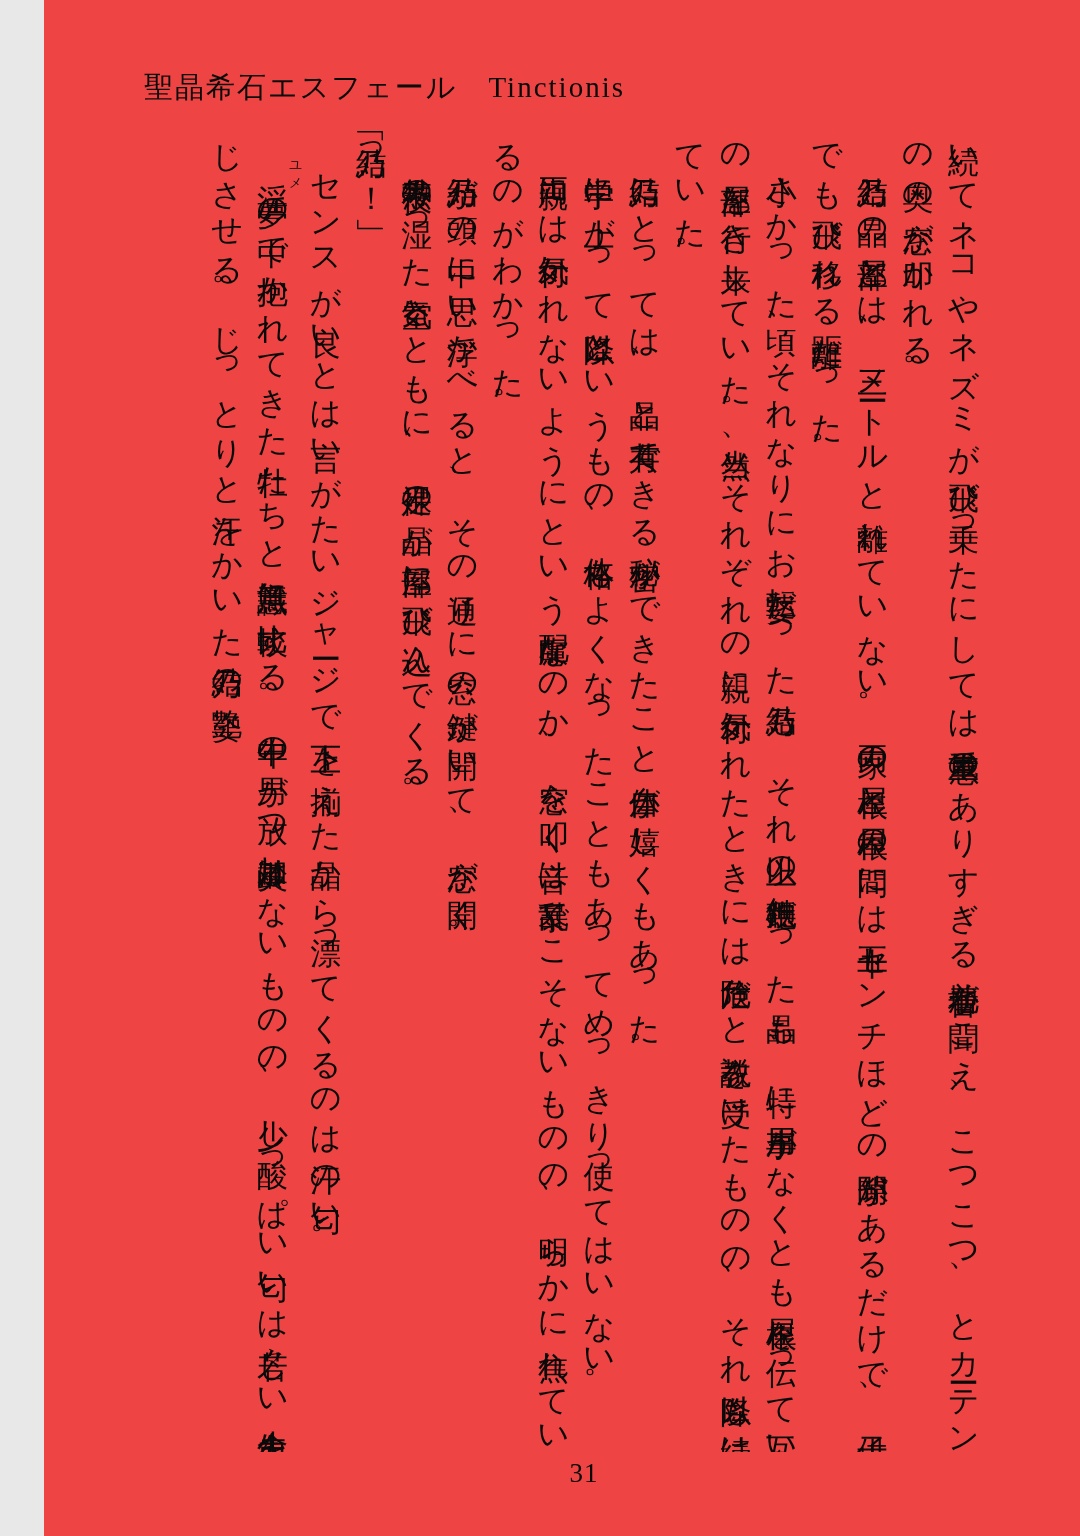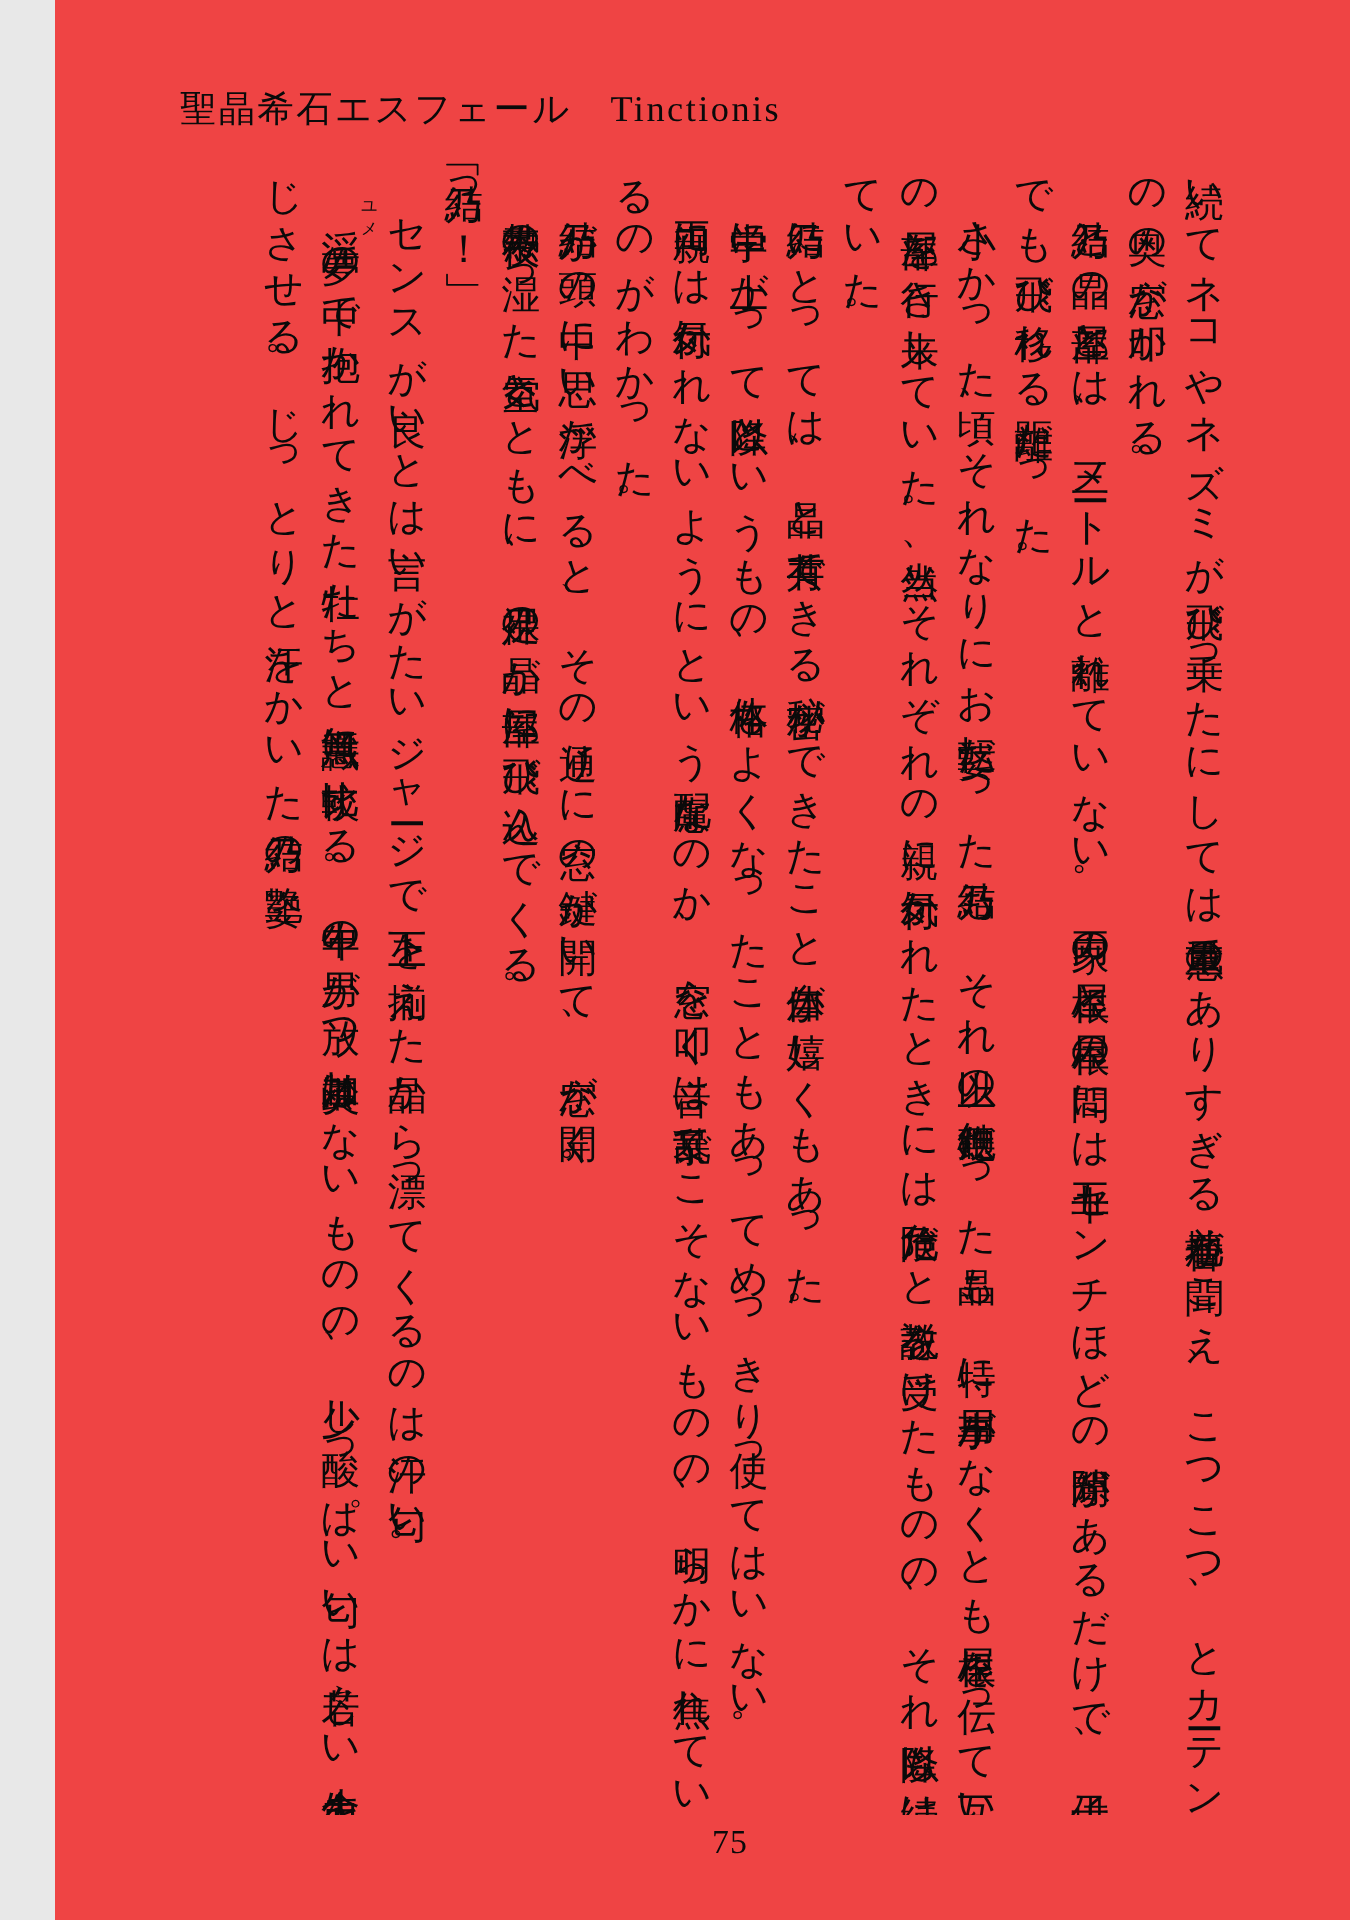--- a/index.html
+++ b/index.html
@@ -74,14 +74,14 @@
       <p class="para indent">結乃にとっては、晶と共有できる秘密ができたこと自体が嬉しくもあった。</p>
       <p class="para indent">中学に上がって以降というもの、体格もよくなったこともあってめっきり使ってはいない。</p>
       <p class="para indent">両親には気付かれないようにという配慮なのか、窓を叩く音は乱暴でこそないものの、明らかに焦れているのがわかった。</p>
       <p class="para indent">結乃が頭の中に思い浮かべると、その通りに窓の鍵が開いて、窓が開く。</p>
       <p class="para indent">熱帯夜の湿った空気とともに、裸足の晶が部屋に飛び込んでくる。</p>
       <p class="para">「結乃っ！」</p>
       <p class="para indent">センスが良いとは言いがたいジャージで上下を揃えた晶から漂ってくるのは汗の匂い。</p>
       <p class="para indent"><ruby>淫夢<rt>ユメ</rt></ruby>の中で抱かれてきた牡たちと無意識に比較する。中年の男が放つ加齢臭はないものの、少し酸っぱい匂いは若々しい生命力を感じさせる。じっとりと汗をかいた結乃の艶姿</p>
     </div>
 
-  <div class="page-number">75</div>
+  <div class="page-number">31</div>
 </div>
 
 </body></html>

